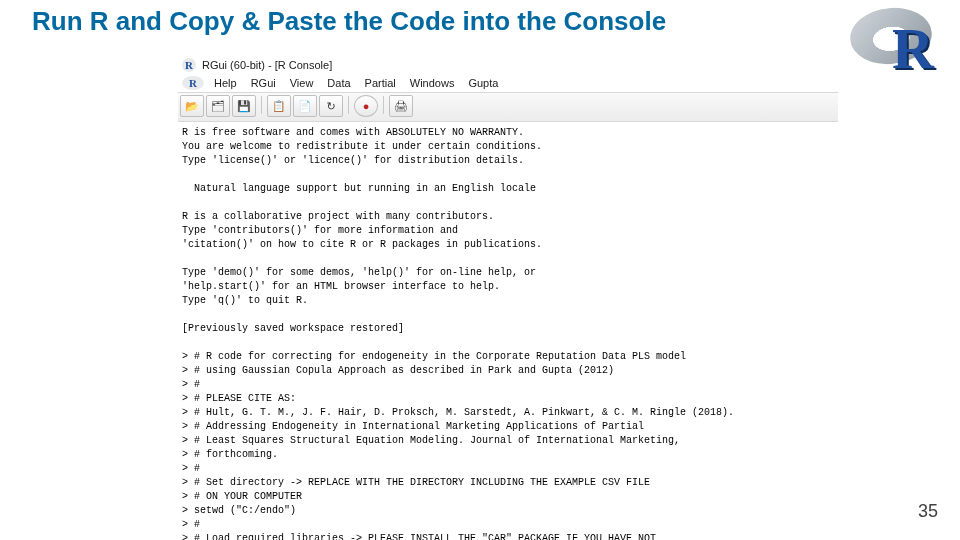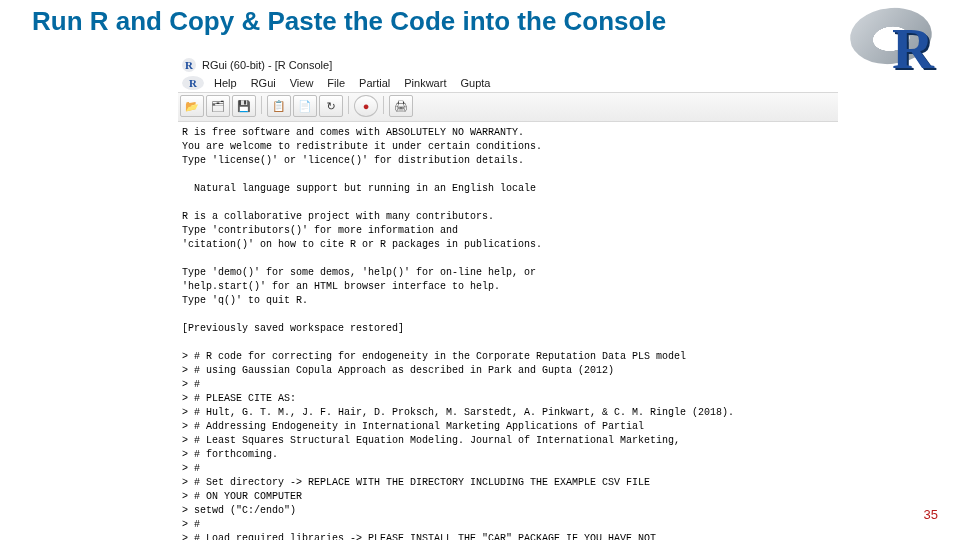--- a/index.html
+++ b/index.html
@@ -110,22 +110,22 @@
     line-height: 14px;
     color: #000;
     padding: 4px 4px 0 4px;
     white-space: pre;
     background: #fff;
   }
   .page-number {
     position: absolute;
     right: 22px;
     bottom: 18px;
-    font-size: 13px;
-    color: #b91c1c;
+    font-size: 18px;
+    color: #404040;
   }
 </style>
 </head>
 <body>
 
 <div class="slide-title">Run R and Copy &amp; Paste the Code into the Console</div>
 
 <div class="r-logo">
   <div class="grey-arc"></div>
   <div class="r-letter">R</div>
@@ -136,23 +136,23 @@
   <div class="win-title">
     <span class="r-mini-icon">R</span>
     <span>RGui (60-bit) - [R Console]</span>
   </div>
 
   <div class="menu-bar">
     <span class="r-mini-icon">R</span>
     <span>Help</span>
     <span>RGui</span>
     <span>View</span>
-    <span>File</span>
+    <span>Data</span>
     <span>Partial</span>
-    <span>Pinkwart</span>
+    <span>Windows</span>
     <span>Gupta</span>
   </div>
 
   <div class="toolbar">
     <div class="tb-btn">📂</div>
     <div class="tb-btn">🗂</div>
     <div class="tb-btn">💾</div>
     <div class="tb-sep"></div>
     <div class="tb-btn">📋</div>
     <div class="tb-btn">📄</div>

